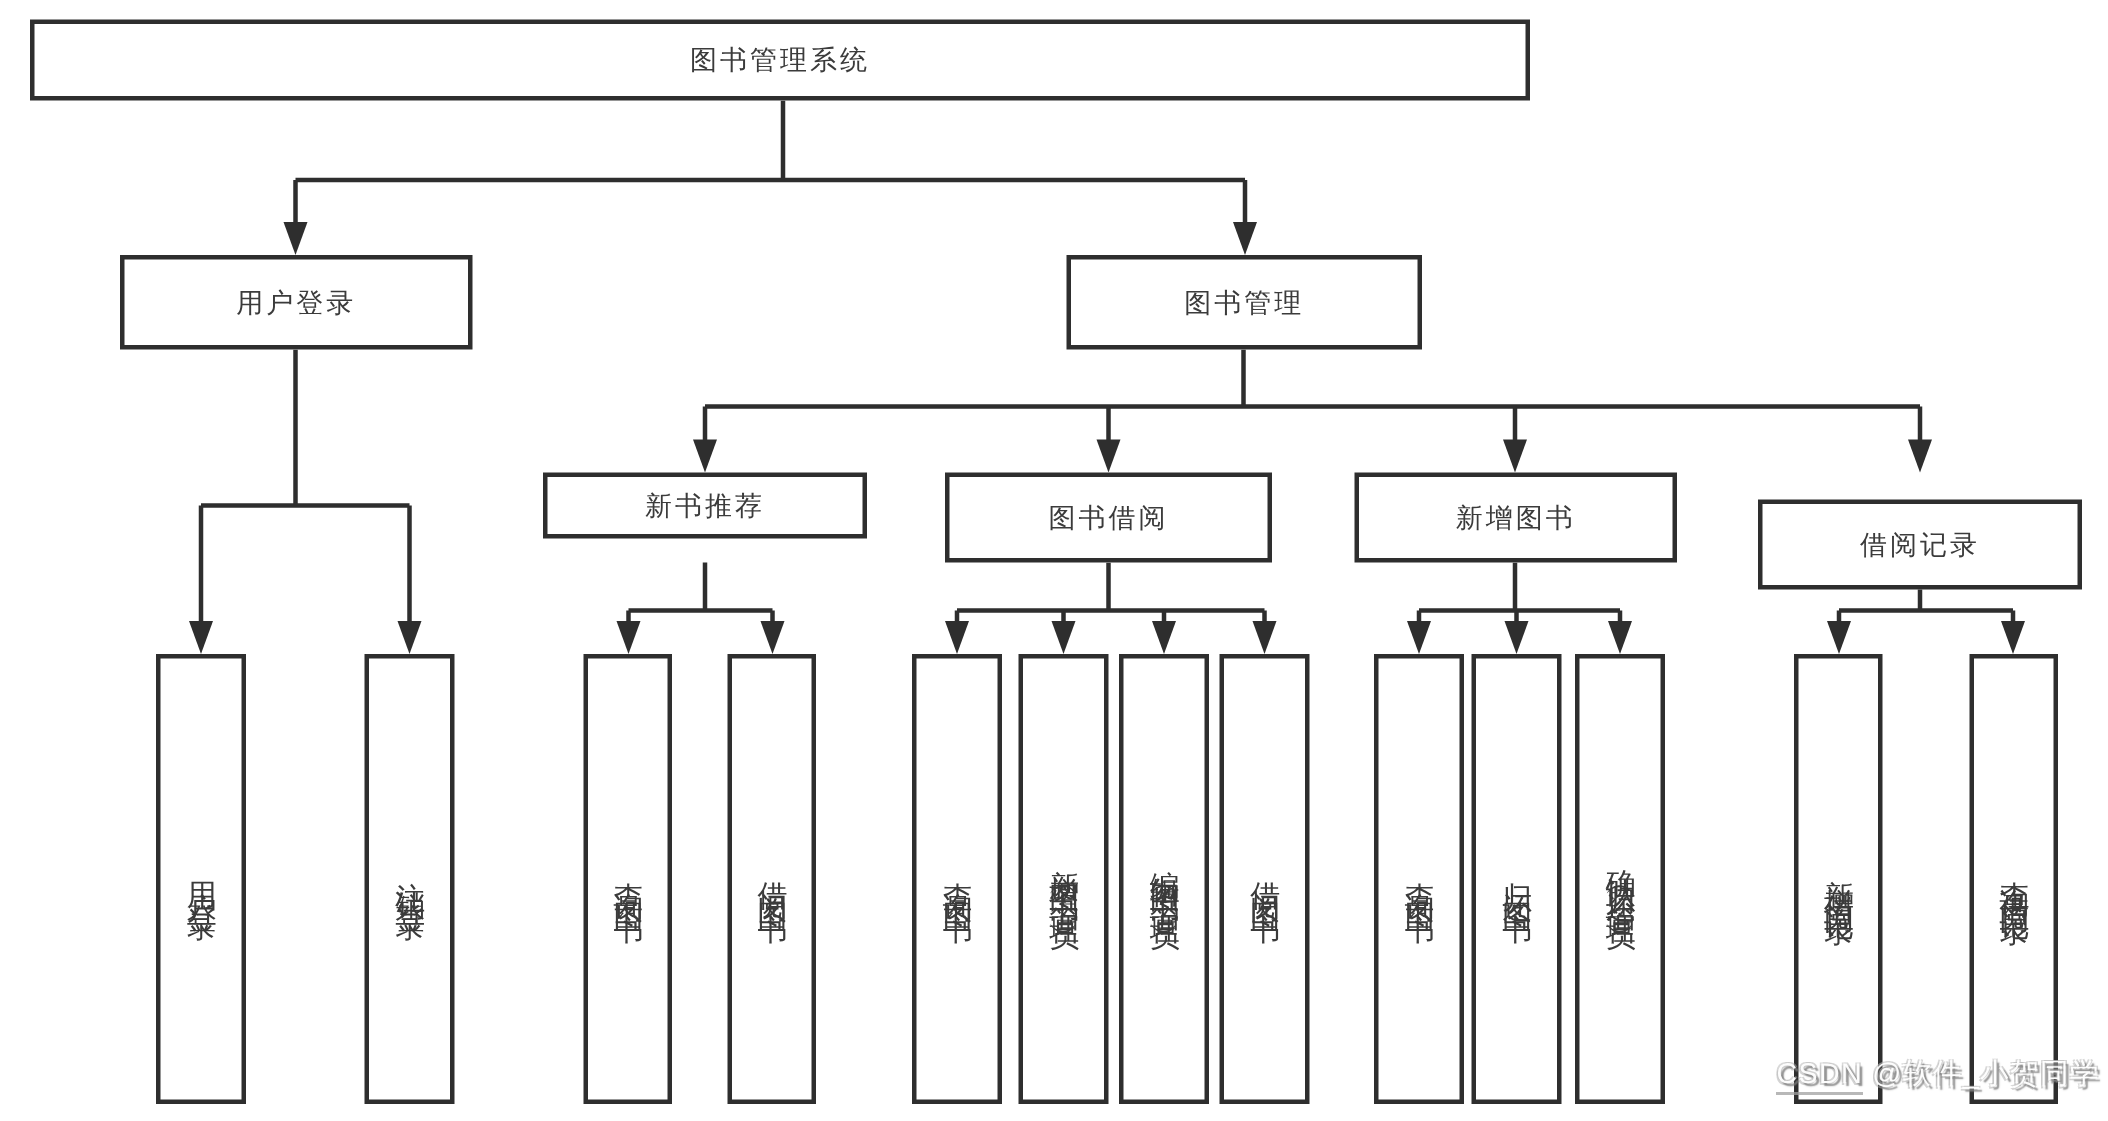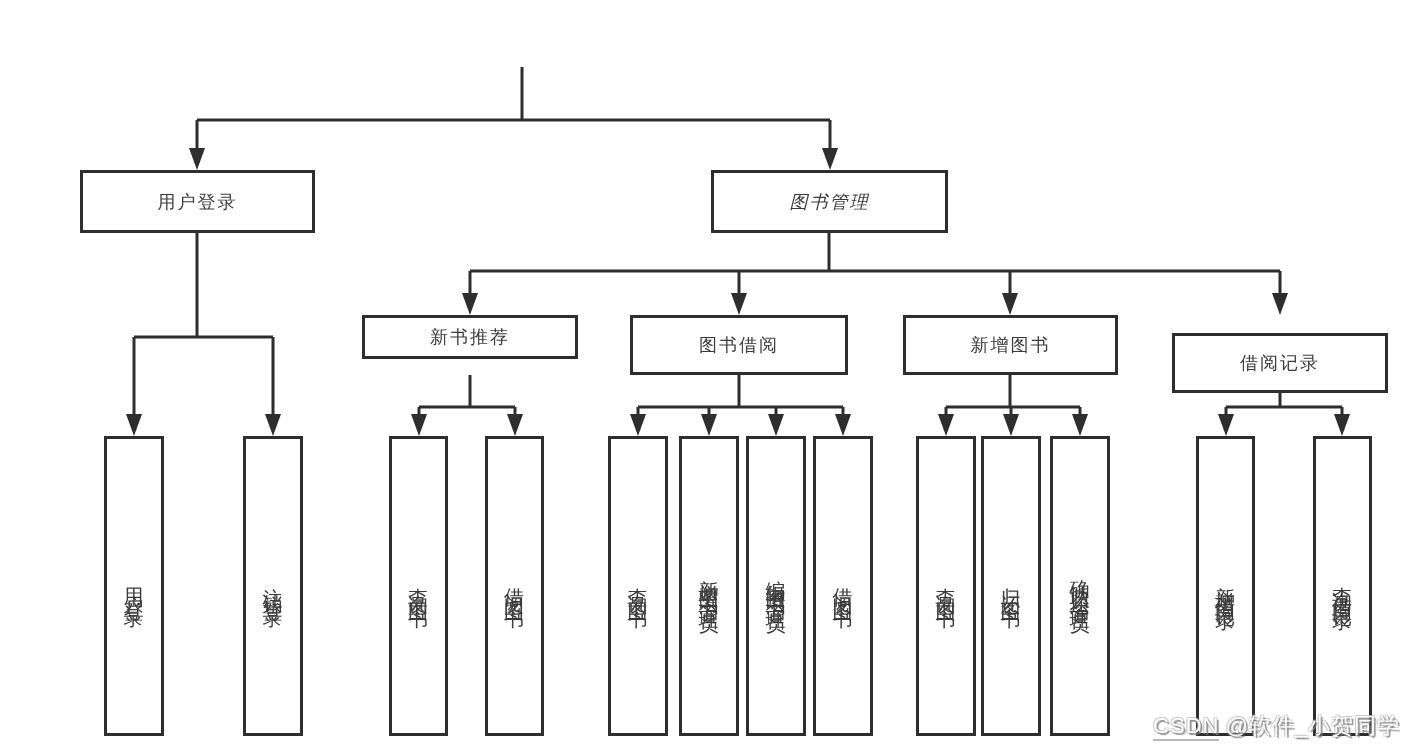--- a/index.html
+++ b/index.html
@@ -45,21 +45,21 @@
     text-orientation: mixed;
     font-size: 20px;
     letter-spacing: 7px;
     line-height: 1;
     white-space: nowrap;
   }
   .node-v.long > span { letter-spacing: 5px; }
   
   #n-root    { left: 20px;   top: 13px;  width: 1000px; height: 54px; }
   #n-user    { left: 80px;   top: 170px; width: 235px;  height: 63px; }
-  #n-mgmt    { left: 711px;  top: 170px; width: 237px;  height: 63px; font-style: italic; }
+  #n-mgmt    { left: 711px;  top: 170px; width: 237px;  height: 63px; }
   #n-rec     { left: 362px;  top: 315px; width: 216px;  height: 44px; }
   #n-borrow  { left: 630px;  top: 315px; width: 218px;  height: 60px; }
   #n-current { left: 903px;  top: 315px; width: 215px;  height: 60px; }
   #n-records { left: 1172px; top: 333px; width: 216px;  height: 60px; }
   
   .leaf { top: 436px; width: 60px; height: 300px; }
   #l1  { left: 104px; }
   #l2  { left: 243px; }
   #l3  { left: 389px; width: 59px; }
   #l4  { left: 485px; width: 59px; }
@@ -69,22 +69,22 @@
   #l8  { left: 813px; }
   #l9  { left: 916px; }
   #l10 { left: 981px; }
   #l11 { left: 1050px; }
   #l12 { left: 1196px; width: 59px; }
   #l13 { left: 1313px; width: 59px; }
   
   #watermark {
     position: absolute;
     right: 5px;
-    bottom: 6px;
-    font-size: 22px;
+    bottom: 18px;
+    font-size: 19px;
     letter-spacing: 1px;
     color: rgba(255,255,255,0.96);
     text-shadow: 2px 2px 1px rgba(125,125,125,0.85),
                  -1px -1px 0 rgba(190,190,190,0.6),
                  1px -1px 0 rgba(170,170,170,0.5),
                  -1px 1px 0 rgba(170,170,170,0.5);
     white-space: nowrap;
     margin-top: 44px;
   }
   #watermark .brand {
@@ -134,20 +134,21 @@
       <polygon points="776,436 768,414 784,414"></polygon>
       <polygon points="843,436 835,414 851,414"></polygon>
       <polygon points="946,436 938,414 954,414"></polygon>
       <polygon points="1011,436 1003,414 1019,414"></polygon>
       <polygon points="1080,436 1072,414 1088,414"></polygon>
       <polygon points="1226,436 1218,414 1234,414"></polygon>
       <polygon points="1342,436 1334,414 1350,414"></polygon>
     </g>
   </svg>
 
+  <div id="n-root" class="node">图书管理系统</div>
 
   <div id="n-user" class="node">用户登录</div>
   <div id="n-mgmt" class="node">图书管理</div>
 
   <div id="n-rec" class="node">新书推荐</div>
   <div id="n-borrow" class="node">图书借阅</div>
   <div id="n-current" class="node">新增图书</div>
   <div id="n-records" class="node">借阅记录</div>
 
   <div id="l1" class="node-v leaf">

